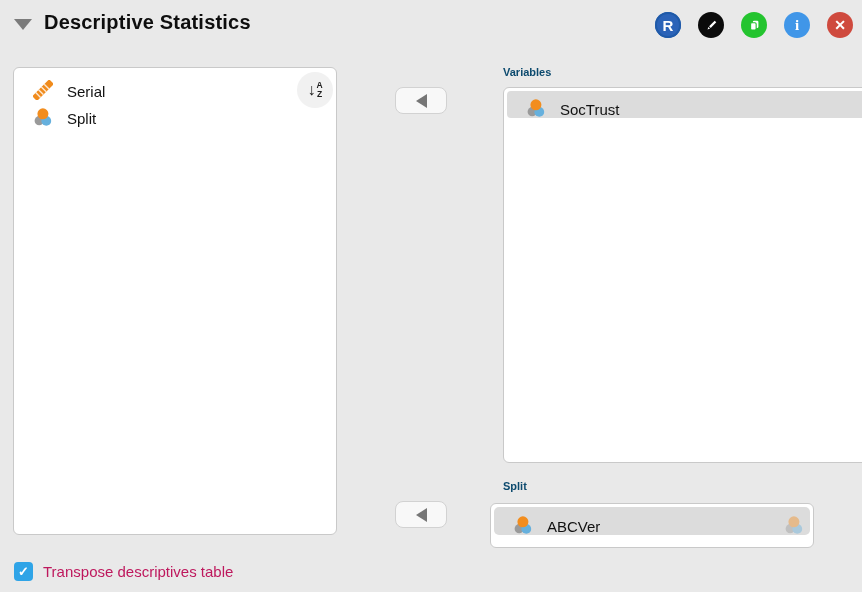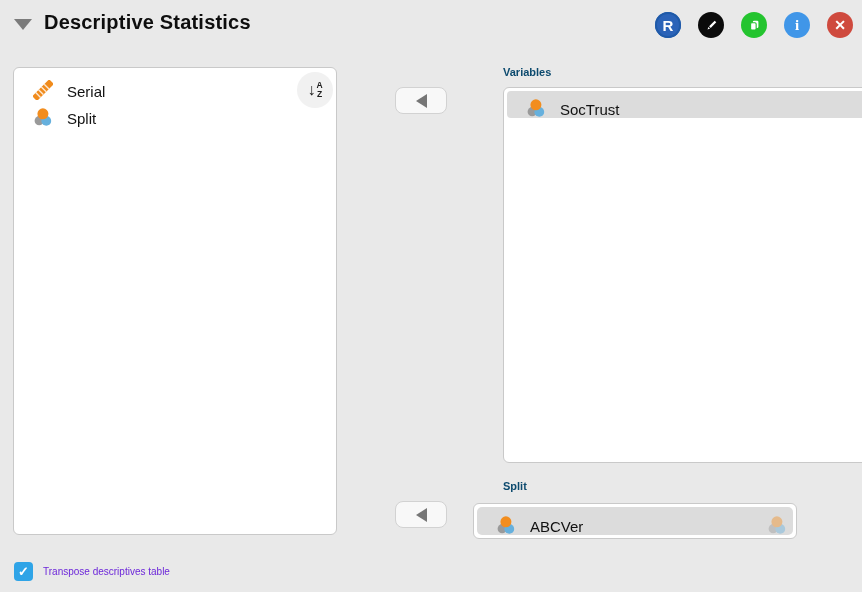--- a/index.html
+++ b/index.html
@@ -42,21 +42,21 @@
   .hicon.close{ background: #cf4a3e; font-weight: bold; font-size: 14px; }
   .hicon svg { width: 15px; height: 15px; }
 
   
   .panel {
     position: absolute; background: #fff;
     border: 1px solid #c9c9c9; border-radius: 6px;
   }
   .left-panel  { left: 13px;  top: 67px;  width: 324px; height: 468px; padding-top: 5px; }
   .vars-panel  { left: 503px; top: 87px;  width: 384px; height: 376px; padding-top: 3px; }
-  .split-panel { left: 473px; top: 503px; width: 324px; height: 36px;  padding: 3px; }
+  .split-panel { left: 490px; top: 503px; width: 324px; height: 45px;  padding: 3px; }
 
   .box-label {
     position: absolute; font-size: 11px; color: #0c4a6e; font-weight: bold;
   }
   .vars-label  { left: 503px; top: 66px; }
   .split-label { left: 503px; top: 480px; }
 
   
   .list-row {
     display: flex; align-items: flex-end;
@@ -109,21 +109,21 @@
   .option-row {
     position: absolute; left: 14px; top: 562px;
     display: flex; align-items: center; gap: 10px;
   }
   .checkbox {
     width: 19px; height: 19px; border-radius: 4px;
     background: #2fa4e7; color: #fff;
     display: flex; align-items: center; justify-content: center;
     font-size: 13px; font-weight: bold; cursor: pointer; flex: none;
   }
-  .option-label { font-size: 10px; color: #6d28d9; }
+  .option-label { font-size: 15px; color: #be185d; }
 
   .sym-defs { position: absolute; width: 0; height: 0; overflow: hidden; }
 </style>
 </head>
 <body>
 
 <svg class="sym-defs" aria-hidden="true">
   <symbol id="ic-continuous" viewBox="0 0 20 20">
     <g transform="rotate(-45 10 10)">
       <rect x="-2" y="6.7" width="24" height="6.8" rx="1.8" fill="#f08b1c"></rect>

